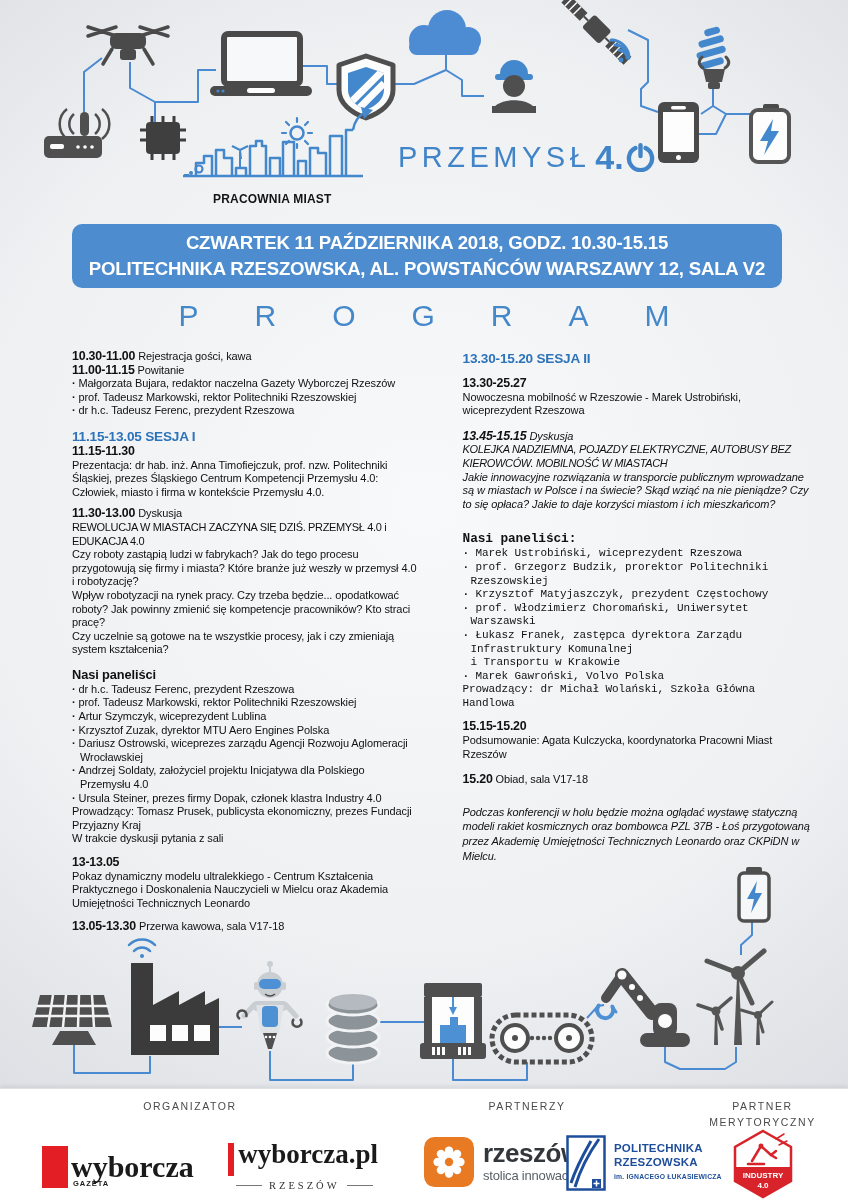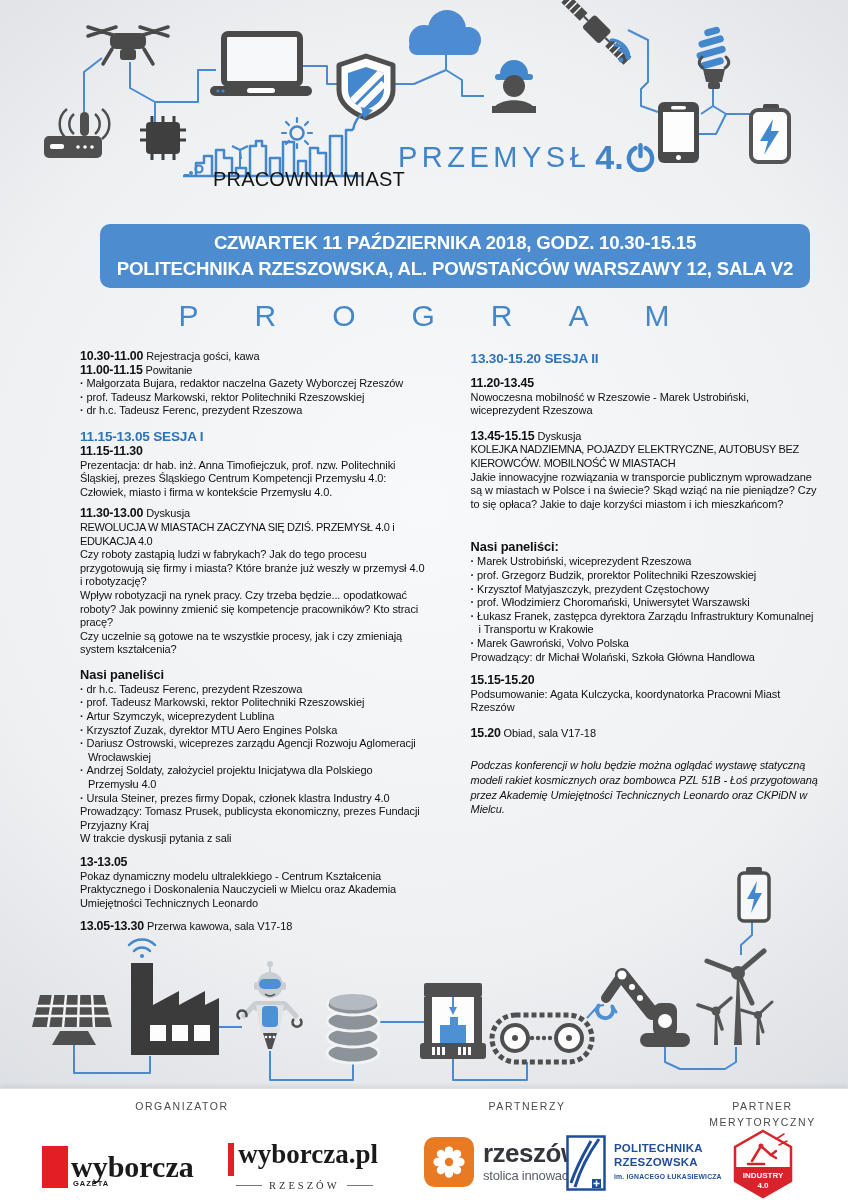--- a/index.html
+++ b/index.html
@@ -2,52 +2,52 @@
 <html><head>
 <meta charset="utf-8">
 <style>
   html,body{margin:0;padding:0;}
   body{width:848px;height:1200px;font-family:"Liberation Sans",sans-serif;}
   .poster{position:relative;width:848px;height:1200px;overflow:hidden;
     background:radial-gradient(ellipse 120% 85% at 50% 42%, #f8f9fa 0%, #eef0f2 45%, #d8dbe0 78%, #c2c7cf 100%);}
   svg{display:block;}
   
   .top-band{position:absolute;left:0;top:0;width:848px;height:215px;}
-  .pracownia{position:absolute;left:213px;top:168px;font-size:20px;font-weight:normal;
+  .pracownia{position:absolute;left:213px;top:192px;font-size:12px;font-weight:bold;
     letter-spacing:0.2px;color:#141414;}
   .przemysl{position:absolute;left:398px;top:138px;display:flex;align-items:center;height:38px;}
   .przemysl .prz{font-size:29px;color:#4184c8;letter-spacing:4.5px;font-weight:normal;}
   .przemysl .four{font-size:34px;font-weight:bold;color:#4184c8;margin-left:5px;}
   .przemysl .power{width:29px;height:29px;margin-left:2px;}
   .banner{position:absolute;left:72px;top:224px;width:710px;height:64px;background:#4d8cce;
-    border-radius:10px;display:flex;flex-direction:column;justify-content:center;align-items:center;margin-left:28px;}
+    border-radius:10px;display:flex;flex-direction:column;justify-content:center;align-items:center;}
   .banner div{color:#ffffff;font-weight:bold;font-size:18.6px;letter-spacing:-0.2px;line-height:1.42;white-space:nowrap;}
   .program-title{position:absolute;left:28px;top:299px;width:848px;text-align:center;
     color:#4588ca;font-size:30px;letter-spacing:56px;font-weight:normal;}
   
-  .columns{position:absolute;left:80px;top:350px;width:740px;display:flex;gap:23px;}
+  .columns{position:absolute;left:72px;top:350px;width:740px;display:flex;gap:23px;}
   #col-left{width:356px;}
   #col-right{width:360px;margin-left:22px;}
   .block{margin-bottom:10px;}
   .ln{font-size:11px;line-height:13.6px;color:#111;letter-spacing:-0.1px;}
   .tm{font-weight:bold;font-size:12.4px;letter-spacing:-0.2px;}
   .ln-session{color:#2d73ba;font-weight:bold;font-size:13.6px;line-height:17px;letter-spacing:-0.2px;}
   .ln-bold{font-weight:bold;font-size:12.8px;line-height:16px;}
   .ln-caps{letter-spacing:-0.35px;}
   .ln-italic{font-style:italic;line-height:14.6px;}
   .ln-bullet{padding-left:8px;text-indent:-8px;}
   .ln-indent{padding-left:8px;}
   .blt{font-weight:bold;}
   
   .bottom-band{position:absolute;left:0;top:855px;width:848px;height:235px;}
   
   .footer{position:absolute;left:0;top:1088px;width:848px;height:112px;background:#ffffff;
     border-top:1px solid #e0e0e0;box-shadow:0 -2px 4px rgba(0,0,0,0.07);}
   .f-label{position:absolute;font-size:10.5px;color:#4b4b4b;letter-spacing:1.6px;text-align:center;line-height:1.5;}
-  .f-org{left:82px;top:10px;width:200px;}
+  .f-org{left:90px;top:10px;width:200px;}
   .f-par{left:427px;top:10px;width:200px;}
   .f-mer{left:665px;top:10px;width:195px;}
   .lg-gazeta{position:absolute;left:42px;top:55px;width:180px;height:46px;}
   .lg-gazeta .red{position:absolute;left:0;top:2px;width:26px;height:42px;background:#e31e25;}
   .lg-gazeta .small{position:absolute;left:31px;top:3px;font-size:7.5px;font-weight:bold;letter-spacing:1px;color:#1a1a1a;margin-top:32px;}
   .lg-gazeta .main{position:absolute;left:29px;top:6px;font-family:"Liberation Serif",serif;
     font-weight:bold;font-size:30px;color:#1a1a1a;}
   .lg-wybpl{position:absolute;left:228px;top:50px;width:150px;}
   .lg-wybpl .row1{display:flex;align-items:flex-start;}
   .lg-wybpl .red{width:20px;height:33px;background:#e31e25;margin-top:4px;}
@@ -263,48 +263,48 @@
         </div>
         <div class="block" style="margin-bottom: 4px;">
           <div class="ln ln-time"><span class="tm">13.05-13.30</span> Przerwa kawowa, sala V17-18</div>
         </div>
       </div>
     <div id="col-right">
         <div class="block" style="">
           <div class="ln ln-session">13.30-15.20 SESJA II</div>
         </div>
         <div class="block" style="margin-bottom: 12px;">
-          <div class="ln ln-timeonly"><span class="tm">11.20-13.45</span></div>
+          <div class="ln ln-timeonly"><span class="tm">13.30-25.27</span></div>
           <div class="ln ln-body">Nowoczesna mobilność w Rzeszowie - Marek Ustrobiński, wiceprezydent Rzeszowa</div>
         </div>
-        <div class="block" style="margin-bottom: 28px;">
+        <div class="block" style="margin-bottom: 20px; font-style: italic;">
           <div class="ln ln-time"><span class="tm">13.45-15.15</span> Dyskusja</div>
           <div class="ln ln-caps">KOLEJKA NADZIEMNA, POJAZDY ELEKTRYCZNE, AUTOBUSY BEZ KIEROWCÓW. MOBILNOŚĆ W MIASTACH</div>
           <div class="ln ln-body">Jakie innowacyjne rozwiązania w transporcie publicznym wprowadzane są w miastach w Polsce i na świecie? Skąd wziąć na nie pieniądze? Czy to się opłaca? Jakie to daje korzyści miastom i ich mieszkańcom?</div>
         </div>
-        <div class="block" style="">
+        <div class="block" style=" font-family: Liberation Mono, monospace;">
           <div class="ln ln-bold">Nasi paneliści:</div>
           <div class="ln ln-bullet"><span class="blt">· </span>Marek Ustrobiński, wiceprezydent Rzeszowa</div>
           <div class="ln ln-bullet"><span class="blt">· </span>prof. Grzegorz Budzik, prorektor Politechniki Rzeszowskiej</div>
           <div class="ln ln-bullet"><span class="blt">· </span>Krzysztof Matyjaszczyk, prezydent Częstochowy</div>
           <div class="ln ln-bullet"><span class="blt">· </span>prof. Włodzimierz Choromański, Uniwersytet Warszawski</div>
           <div class="ln ln-bullet"><span class="blt">· </span>Łukasz Franek, zastępca dyrektora Zarządu Infrastruktury Komunalnej</div>
           <div class="ln ln-indent">i Transportu w Krakowie</div>
           <div class="ln ln-bullet"><span class="blt">· </span>Marek Gawroński, Volvo Polska</div>
           <div class="ln ln-body">Prowadzący: dr Michał Wolański, Szkoła Główna Handlowa</div>
         </div>
         <div class="block" style="margin-bottom: 12px;">
           <div class="ln ln-timeonly"><span class="tm">15.15-15.20</span></div>
           <div class="ln ln-body">Podsumowanie: Agata Kulczycka, koordynatorka Pracowni Miast Rzeszów</div>
         </div>
         <div class="block" style="margin-bottom: 18px;">
           <div class="ln ln-time"><span class="tm">15.20</span> Obiad, sala V17-18</div>
         </div>
         <div class="block" style="margin-bottom: 0px;">
-          <div class="ln ln-italic">Podczas konferencji w holu będzie można oglądać wystawę statyczną modeli rakiet kosmicznych oraz bombowca PZL 51B - Łoś przygotowaną przez Akademię Umiejętności Technicznych Leonardo oraz CKPiDN w Mielcu.</div>
+          <div class="ln ln-italic">Podczas konferencji w holu będzie można oglądać wystawę statyczną modeli rakiet kosmicznych oraz bombowca PZL 37B - Łoś przygotowaną przez Akademię Umiejętności Technicznych Leonardo oraz CKPiDN w Mielcu.</div>
         </div>
       </div>
   </div>
 
   <svg class="bottom-band" viewBox="0 0 848 235">
     <g stroke="#4a8ad2" stroke-width="2" fill="none" stroke-linejoin="round">
       <path d="M74,190 V218 H150 V201"></path>
       <path d="M219,172 H242"></path>
       <path d="M270,196 V225 H353 V208"></path>
       <path d="M379,167 H424"></path>

